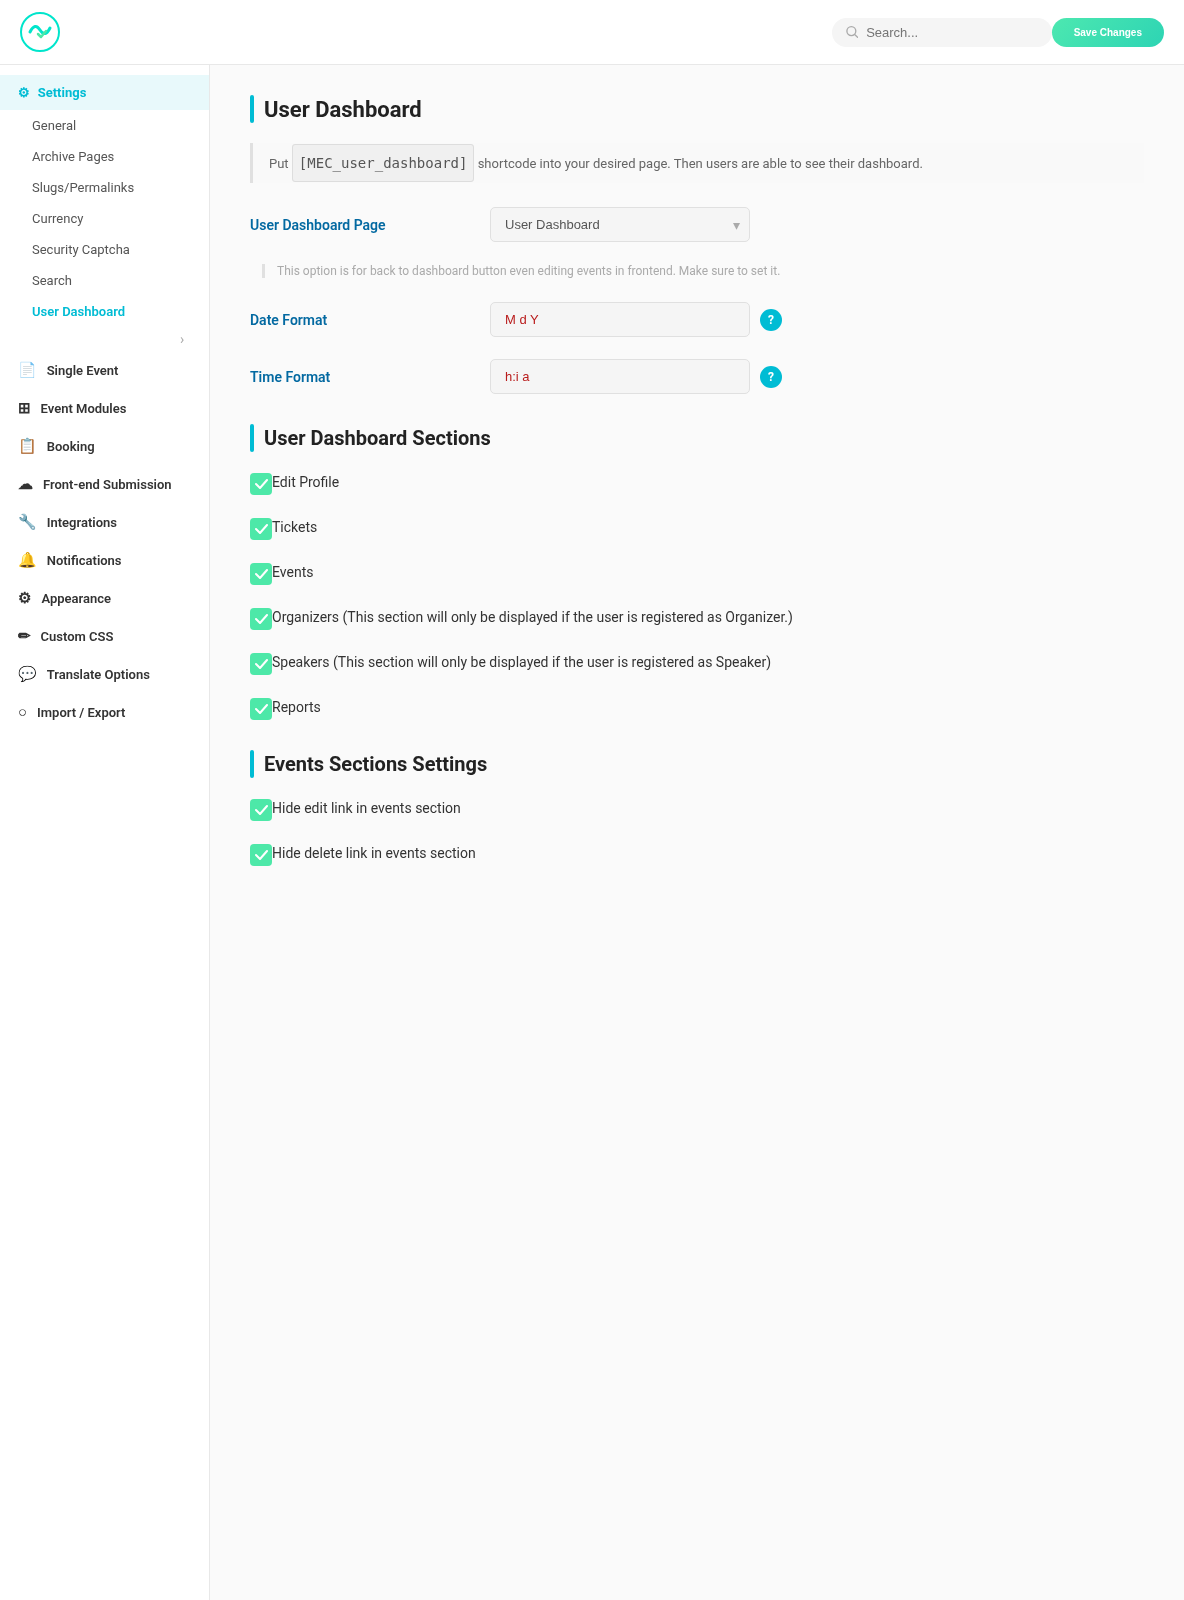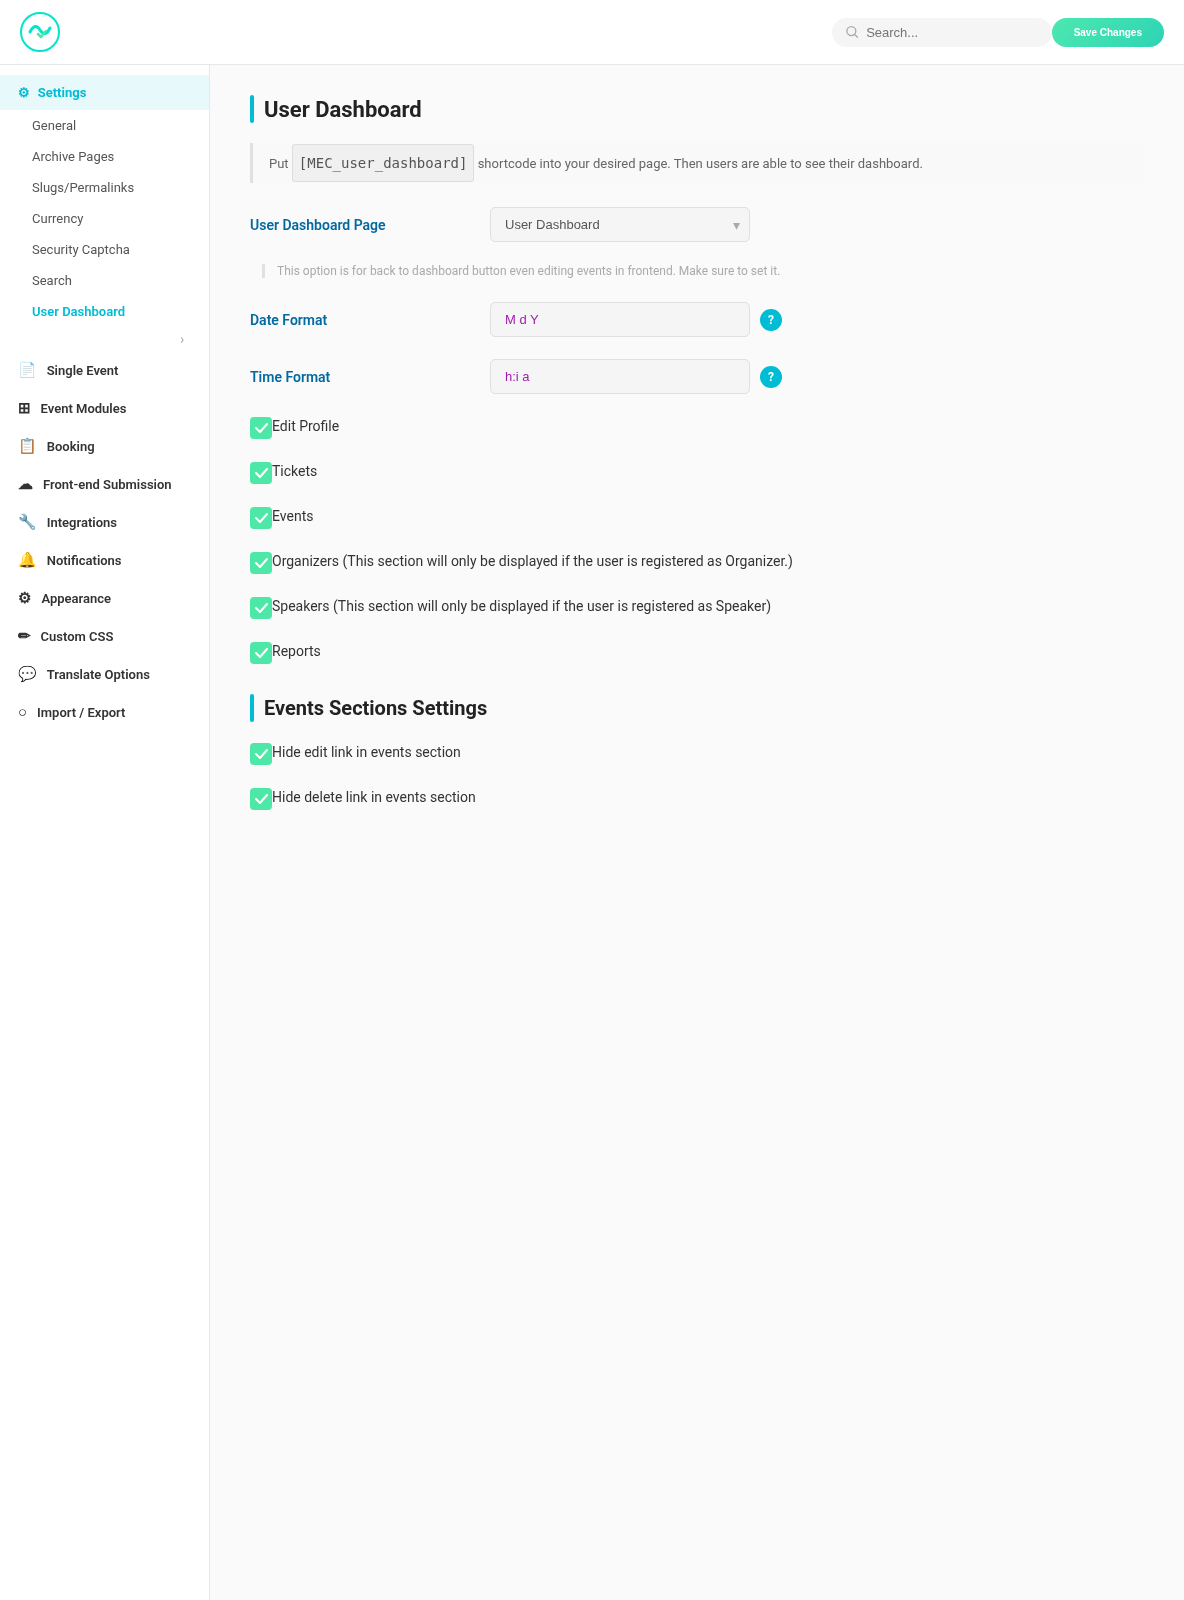--- a/index.html
+++ b/index.html
@@ -191,21 +191,21 @@
       transform: translateY(-50%);
       color: #aaa;
       pointer-events: none;
     }
     .form-input {
       background: #f5f5f5;
       border: 1px solid #e0e0e0;
       border-radius: 5px;
       padding: 9px 14px;
       font-size: 13px;
-      color: #a21caf;
+      color: #b91c1c;
       width: 260px;
       outline: none;
     }
     .help-icon {
       width: 22px;
       height: 22px;
       border-radius: 50%;
       background: #00bcd4;
       color: #fff;
       display: flex;
@@ -388,20 +388,24 @@
     </div>
 
     <div class="form-row">
       <div class="form-label">Time Format</div>
       <div class="form-control-wrap">
         <input class="form-input" type="text" value="h:i a" style="">
         <div class="help-icon">?</div>
       </div>
     </div>
 
+    <div class="subsection-title">
+      <div class="subsection-title-bar"></div>
+      <h3>User Dashboard Sections</h3>
+    </div>
 
     <div class="checkbox-row">
       <div class="checkbox-green">
         <svg width="13" height="10" viewBox="0 0 13 10" fill="none">
             <polyline points="1,5 5,9 12,1" stroke="white" stroke-width="2" stroke-linecap="round" stroke-linejoin="round"></polyline>
           </svg>
       </div>
       <span class="checkbox-label">Edit Profile</span>
     </div>
 

